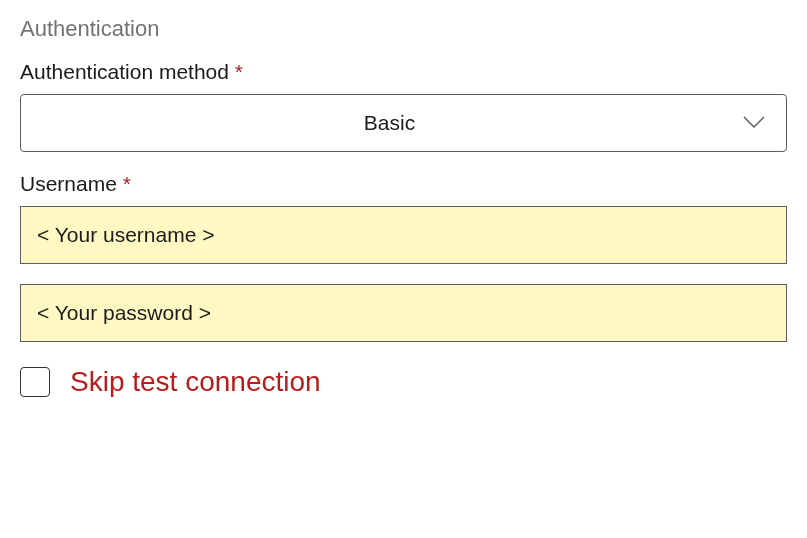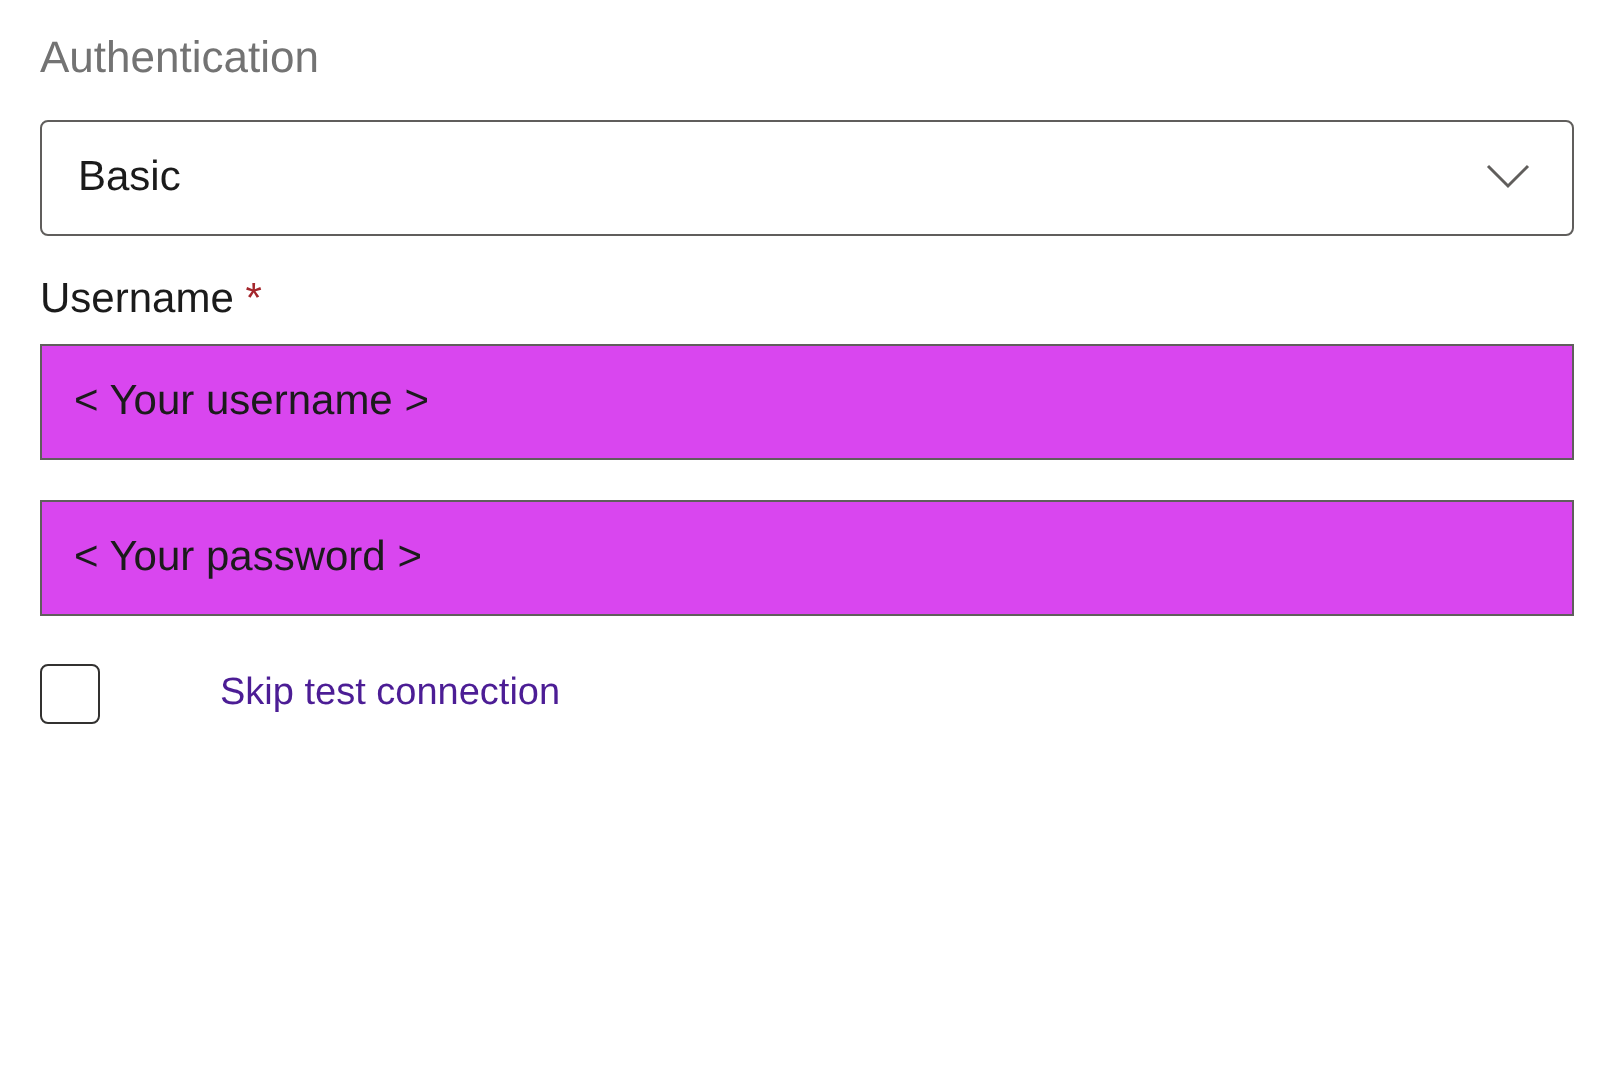--- a/index.html
+++ b/index.html
@@ -38,34 +38,35 @@
       background: #ffffff;
       display: flex;
       align-items: center;
       padding: 0 18px;
       cursor: pointer;
     }
     .select-value {
       font-size: 21px;
       color: #1b1b1b;
       flex: 1;
+      text-align: center;
     }
     .chevron {
       width: 28px;
       height: 28px;
       display: flex;
       align-items: center;
       justify-content: center;
       color: #605e5c;
     }
     .text-input {
       width: 100%;
       height: 58px;
       border: 1px solid #605e5c;
-      background: #d946ef;
+      background: #fef9c3;
       font-size: 21px;
       color: #1b1b1b;
       padding: 0 16px;
       outline: none;
       font-family: inherit;
     }
     .checkbox-row {
       display: flex;
       align-items: center;
       gap: 20px;
@@ -73,31 +74,34 @@
     }
     .checkbox {
       width: 30px;
       height: 30px;
       border: 1.5px solid #323130;
       border-radius: 4px;
       background: #ffffff;
       cursor: pointer;
     }
     .checkbox-label {
-      font-size: 19px;
-      color: #4c1d95;
-      margin-left: 40px;
+      font-size: 28px;
+      color: #b91c1c;
     }
   </style>
 </head>
 <body>
 
 <div class="section-title">Authentication</div>
 
 <div class="field">
+  <label class="field-label">
+    <span>Authentication method</span>
+    <span class="asterisk">*</span>
+  </label>
   <div class="select-input">
     <span class="select-value">Basic</span>
     <span class="chevron">
       <svg width="22" height="14" viewBox="0 0 22 14" fill="none">
         <path d="M1 1 L11 11 L21 1" stroke="#605e5c" stroke-width="1.5" fill="none"></path>
       </svg>
     </span>
   </div>
 </div>
 

